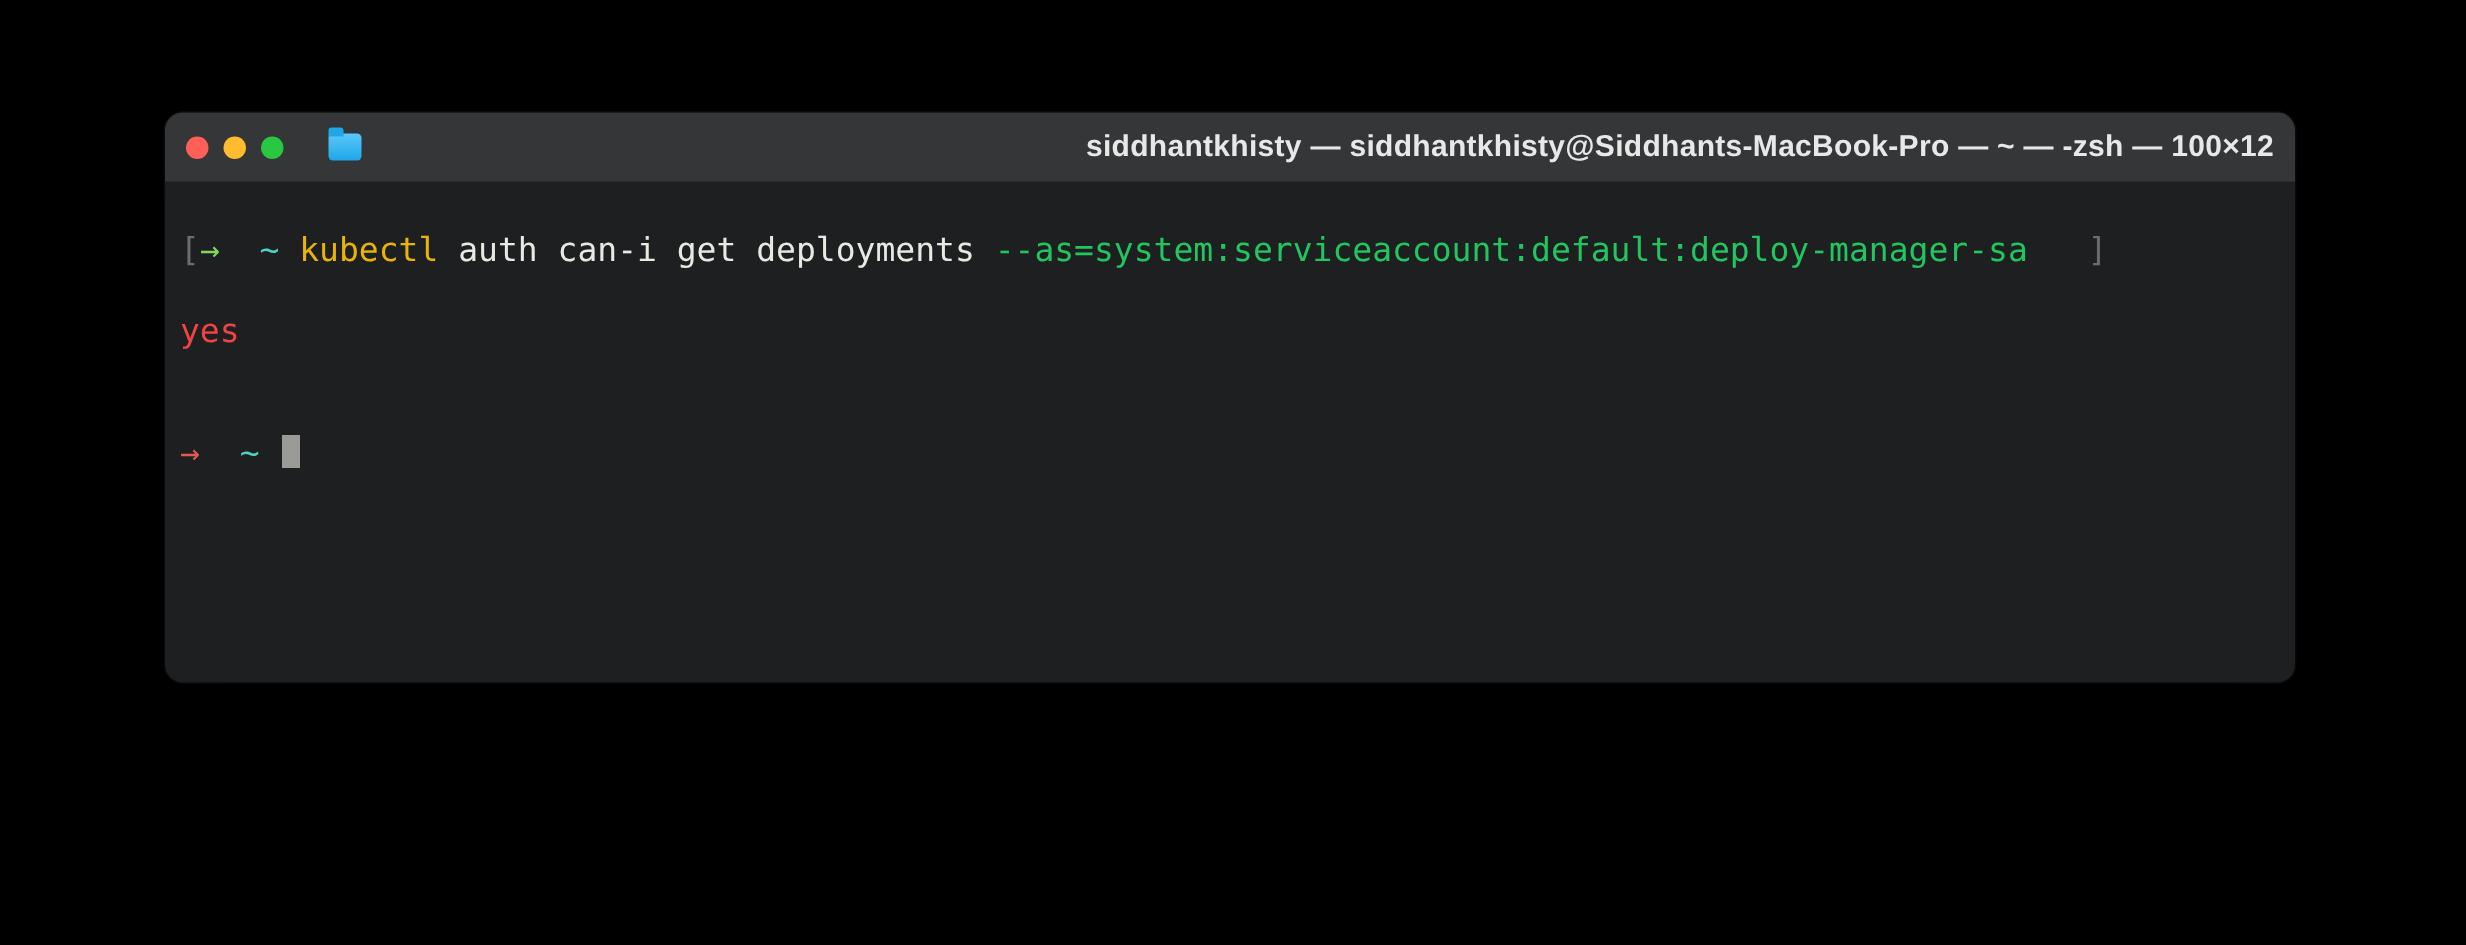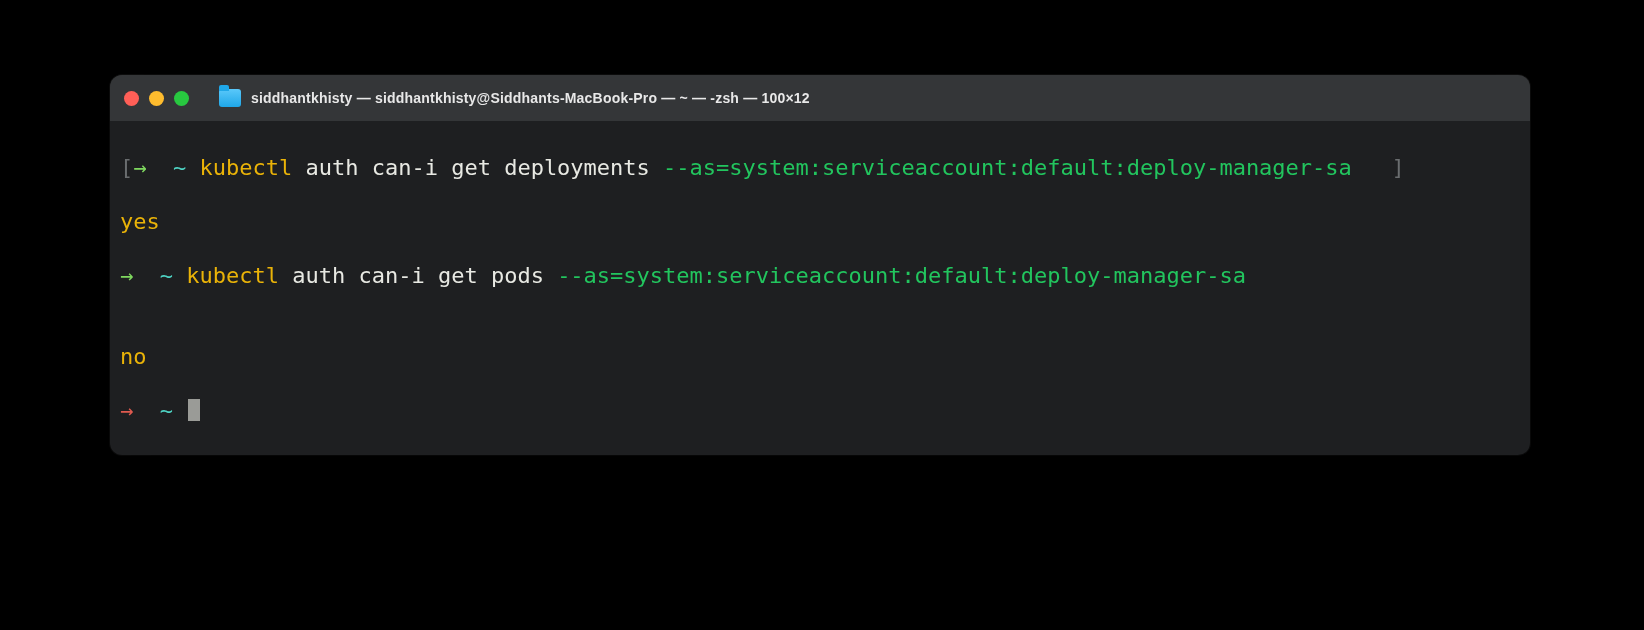--- a/index.html
+++ b/index.html
@@ -34,23 +34,23 @@
     background: linear-gradient(#5ac8fa,#1fa7e8);
     border-radius: 3px;
     position: relative;
   }
   .folder-icon::before {
     content:""; position:absolute; top:-4px; left:0; width:10px; height:6px;
     background:#1fa7e8; border-radius:2px 2px 0 0;
   }
   .title-text {
     flex: 1;
-    text-align: left;
+    text-align: right;
     color: #e8e8e8;
-    font-size: 14px;
+    font-size: 20px;
     font-weight: 600;
     letter-spacing: 0.2px;
     white-space: nowrap;
     overflow: hidden;
     font-family: -apple-system, BlinkMacSystemFont, "Segoe UI", sans-serif;
   }
   .term-body {
     padding: 6px 10px 10px 10px;
     font-size: 22px;
     line-height: 27px;
@@ -58,21 +58,21 @@
     white-space: pre;
   }
   .line { display:block; }
   .bracket { color:#6a6d6f; }
   .arrow-green { color:#7fd85f; }
   .arrow-red { color:#e05a4f; }
   .tilde { color:#4fd3c4; }
   .cmd { color:#eab308; }
   .plain { color:#e8e9e3;margin-top:17px; }
   .flag { color:#22c55e; }
-  .output { color:#eab308; }
+  .output { color:#ef4444; }
   .cursor {
     display:inline-block;
     width: 12px; height: 22px;
     background:#9a9b97;
     vertical-align: -3px;
     margin-left: 2px;
   }
 </style>
 </head>
 <body>
@@ -85,19 +85,17 @@
         <div class="dot yellow"></div>
         <div class="dot green"></div>
       </div>
       <div class="folder-icon"></div>
       <div class="title-text">siddhantkhisty — siddhantkhisty@Siddhants-MacBook-Pro — ~ — -zsh — 100×12</div>
     </div>
 
     <div class="term-body">
 <span class="line"><span class="bracket">[</span><span class="arrow-green">→</span>  <span class="tilde">~</span> <span class="cmd">kubectl</span><span class="plain"> auth can-i get deployments </span><span class="flag">--as=system:serviceaccount:default:deploy-manager-sa</span><span class="plain">   </span><span class="bracket">]</span></span>
 <span class="line output">yes</span>
-<span class="line"><span class="arrow-green">→</span>  <span class="tilde">~</span> <span class="cmd">kubectl</span><span class="plain"> auth can-i get pods </span><span class="flag">--as=system:serviceaccount:default:deploy-manager-sa</span></span>
 <span class="line output"></span>
-<span class="line output">no</span>
 <span class="line"><span class="arrow-red">→</span>  <span class="tilde">~</span> <span class="cursor"></span></span>
     </div>
   </div>
 </div>
 
 </body></html>

